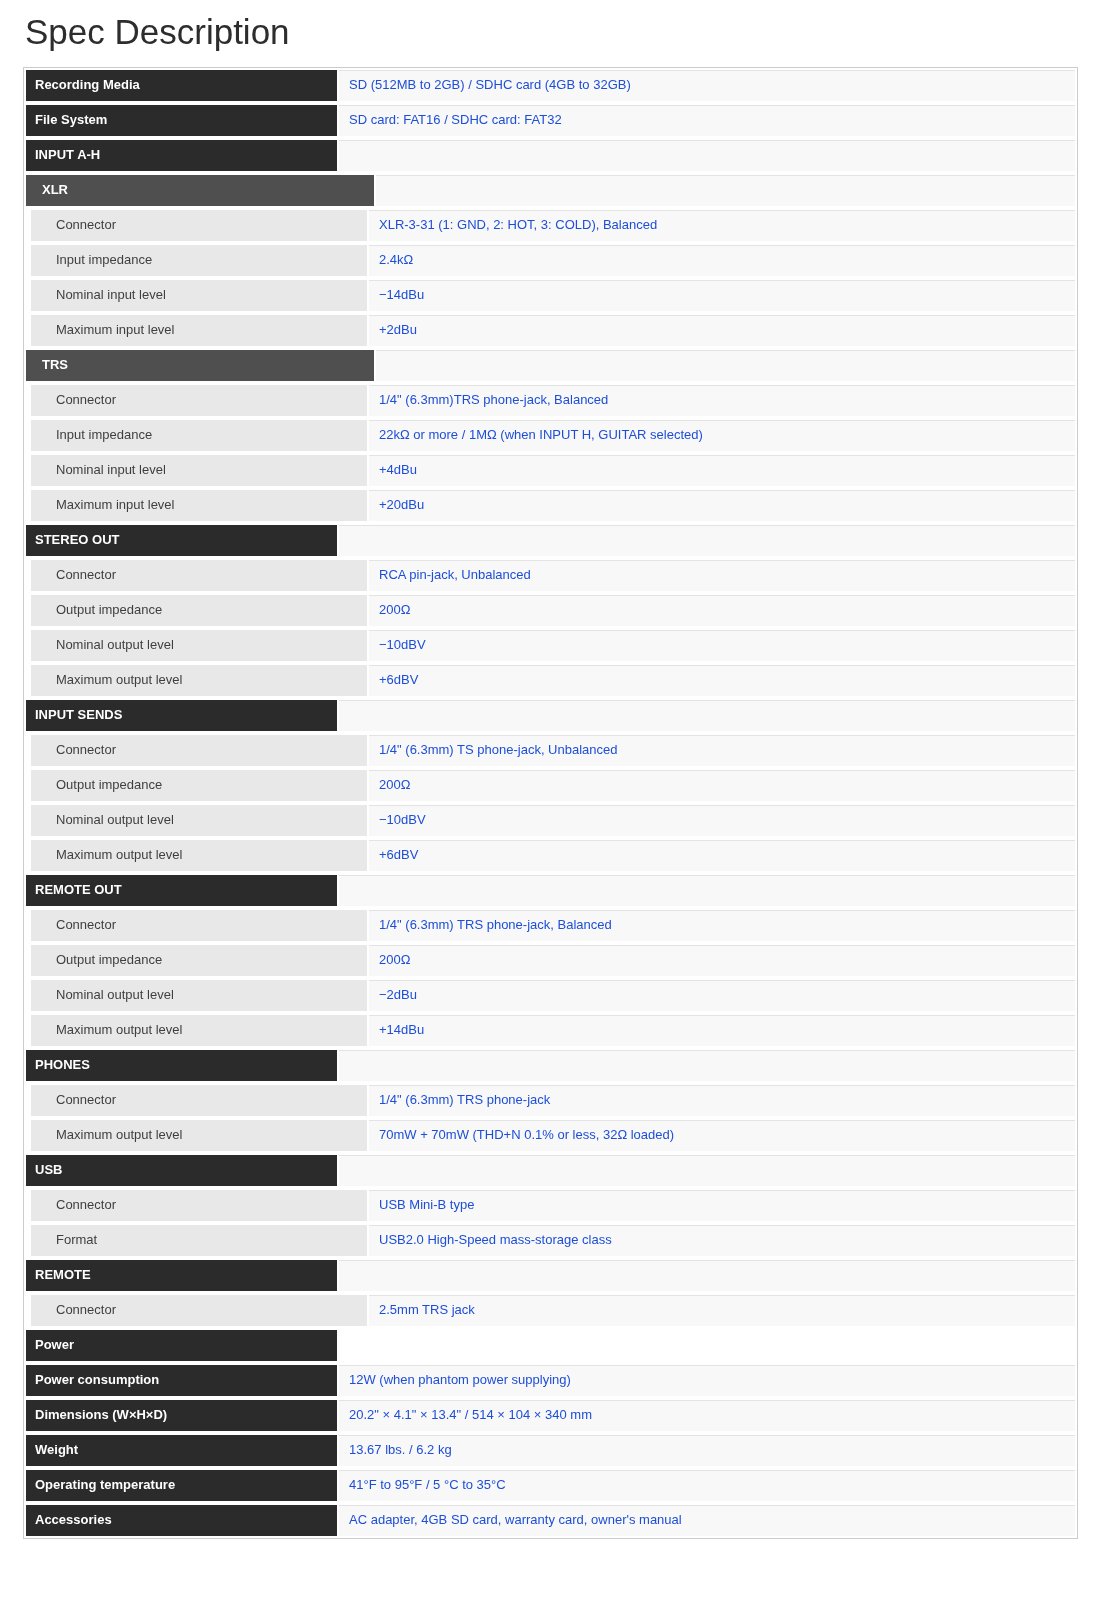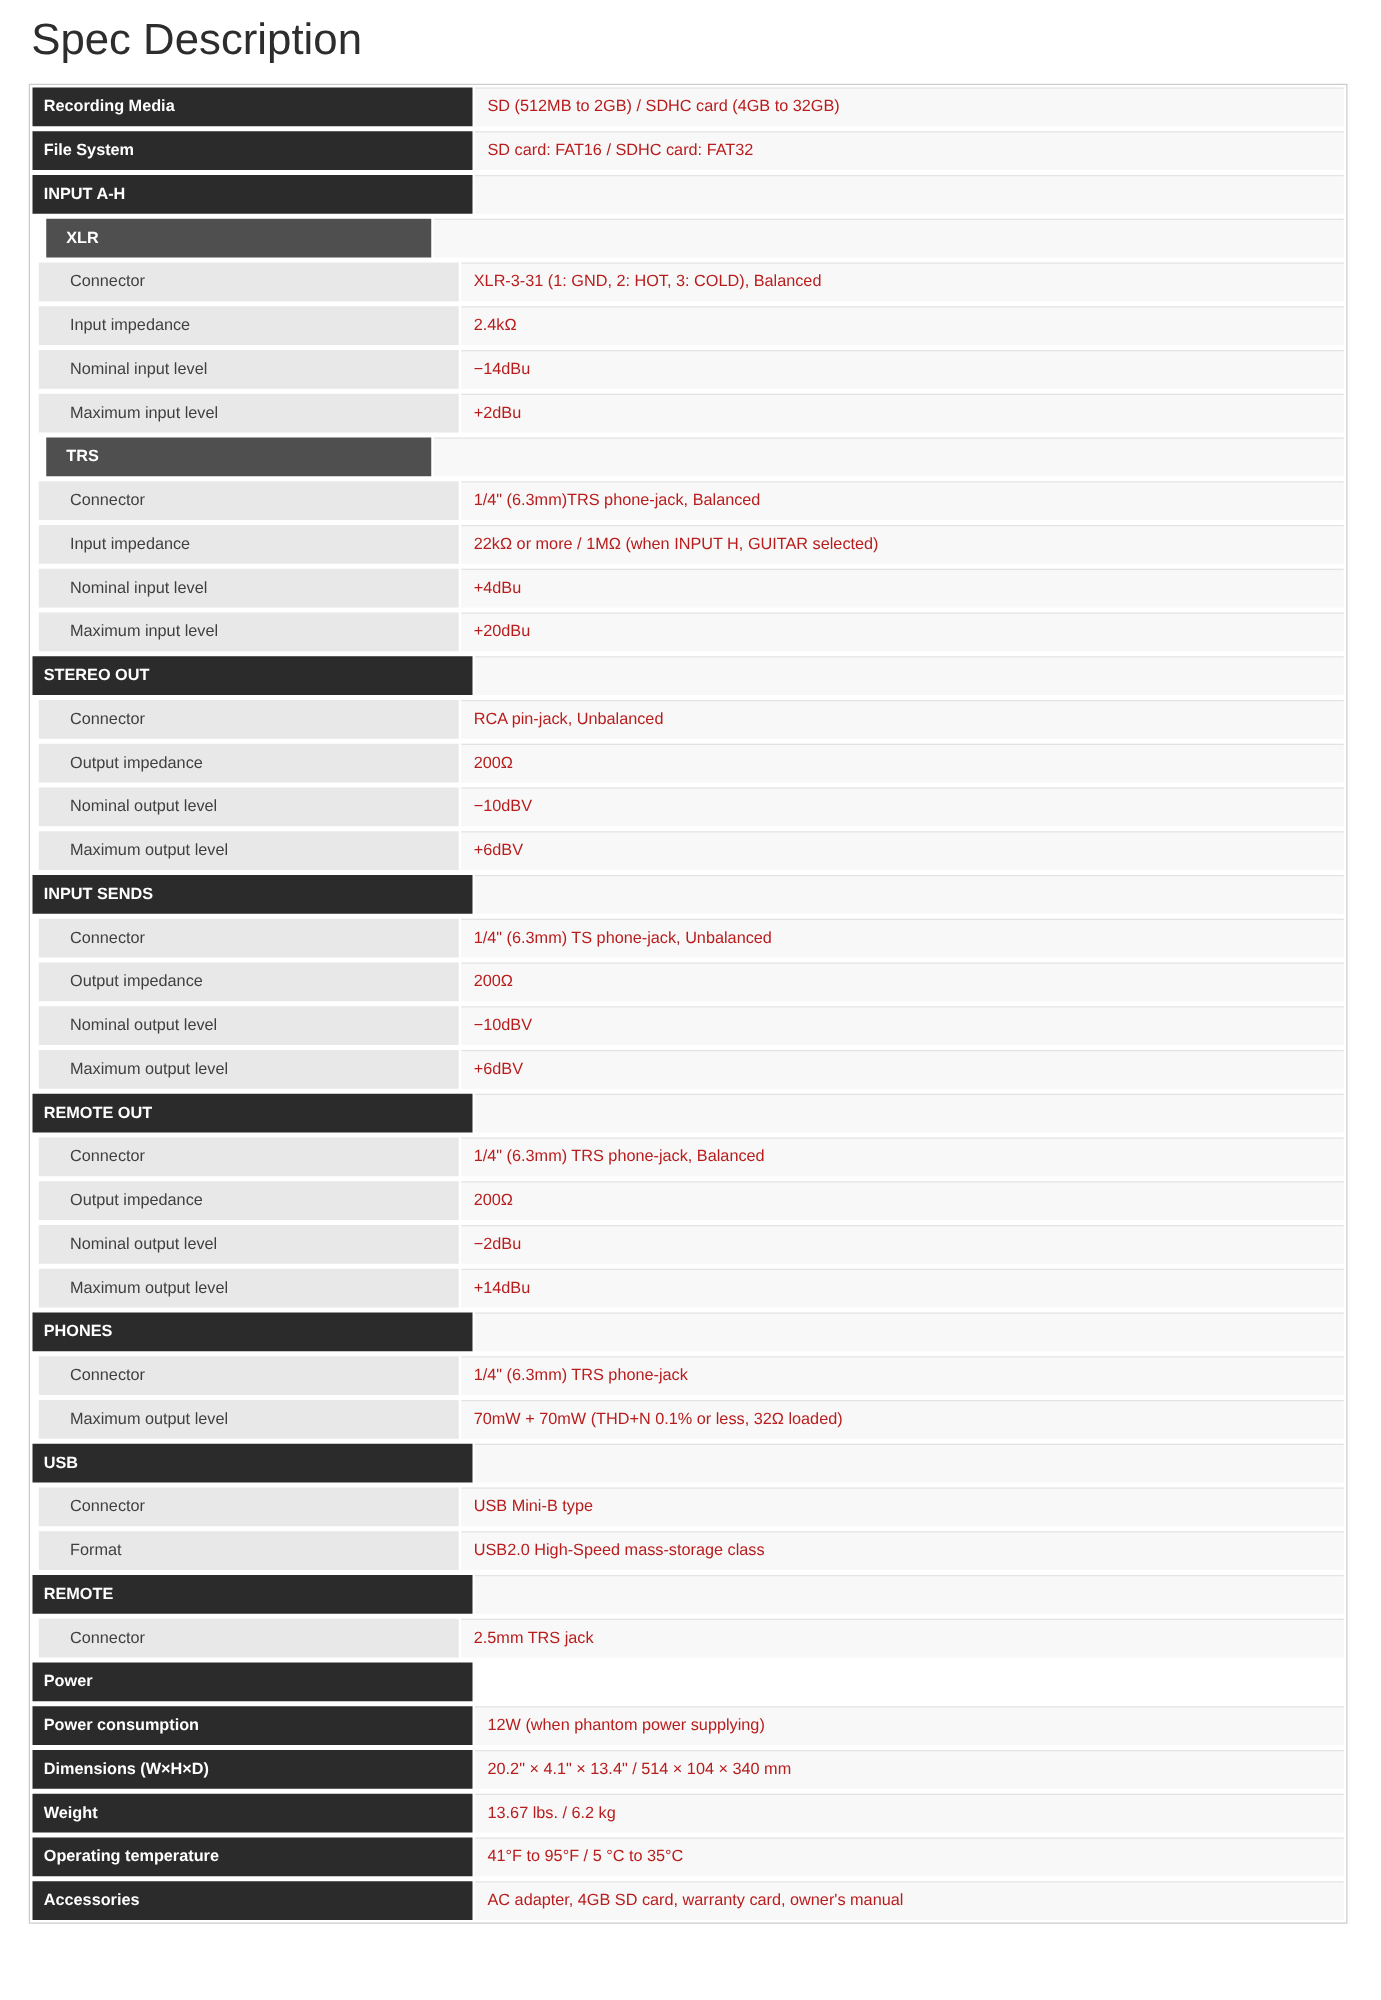--- a/index.html
+++ b/index.html
@@ -27,59 +27,59 @@
   }
   .row {
     display: flex;
     align-items: stretch;
     min-height: 31px;
     margin-bottom: 4px;
   }
   .row:last-child { margin-bottom: 0; }
   .cell-label {
     box-sizing: border-box;
-    width: 352px;
+    width: 311px;
     flex: 0 0 auto;
     display: flex;
     align-items: center;
     font-size: 13px;
     line-height: 1.2;
   }
   .row.lv1 .cell-label {
     background: var(--lv1-bg, #2b2b2b);
     color: var(--header-text, #ffffff);
     font-weight: 700;
     padding-left: 9px;
   }
   .row.lv2 .cell-label {
     background: var(--lv2-bg, #4f4f4f);
     color: var(--header-text, #ffffff);
     font-weight: 700;
     padding-left: 16px;
-    margin-left: 11px;
-    width: 308px;
+    margin-left: 0;
+    width: 348px;
   }
   .row.lv3 .cell-label {
     background: var(--lv3-bg, #e8e8e8);
     color: #3f3f3f;
     font-weight: 400;
     padding-left: 25px;
     margin-left: 5px;
     width: 336px;
   }
   .cell-value {
     flex: 1 1 auto;
     margin-left: 2px;
     background: var(--value-bg, #f8f8f8);
     border-top: 1px solid #e3e3e3;
     display: flex;
     align-items: center;
     padding-left: 10px;
     font-size: 13px;
-    color: #b91c1c;
+    color: #1d4ed8;
     line-height: 1.25;
   }
 </style>
 </head>
 <body>
 
 <div class="page">
   <h1 class="page-title">Spec Description</h1>
   <div class="spec-table" id="spec-table">
   <div class="row lv1">

